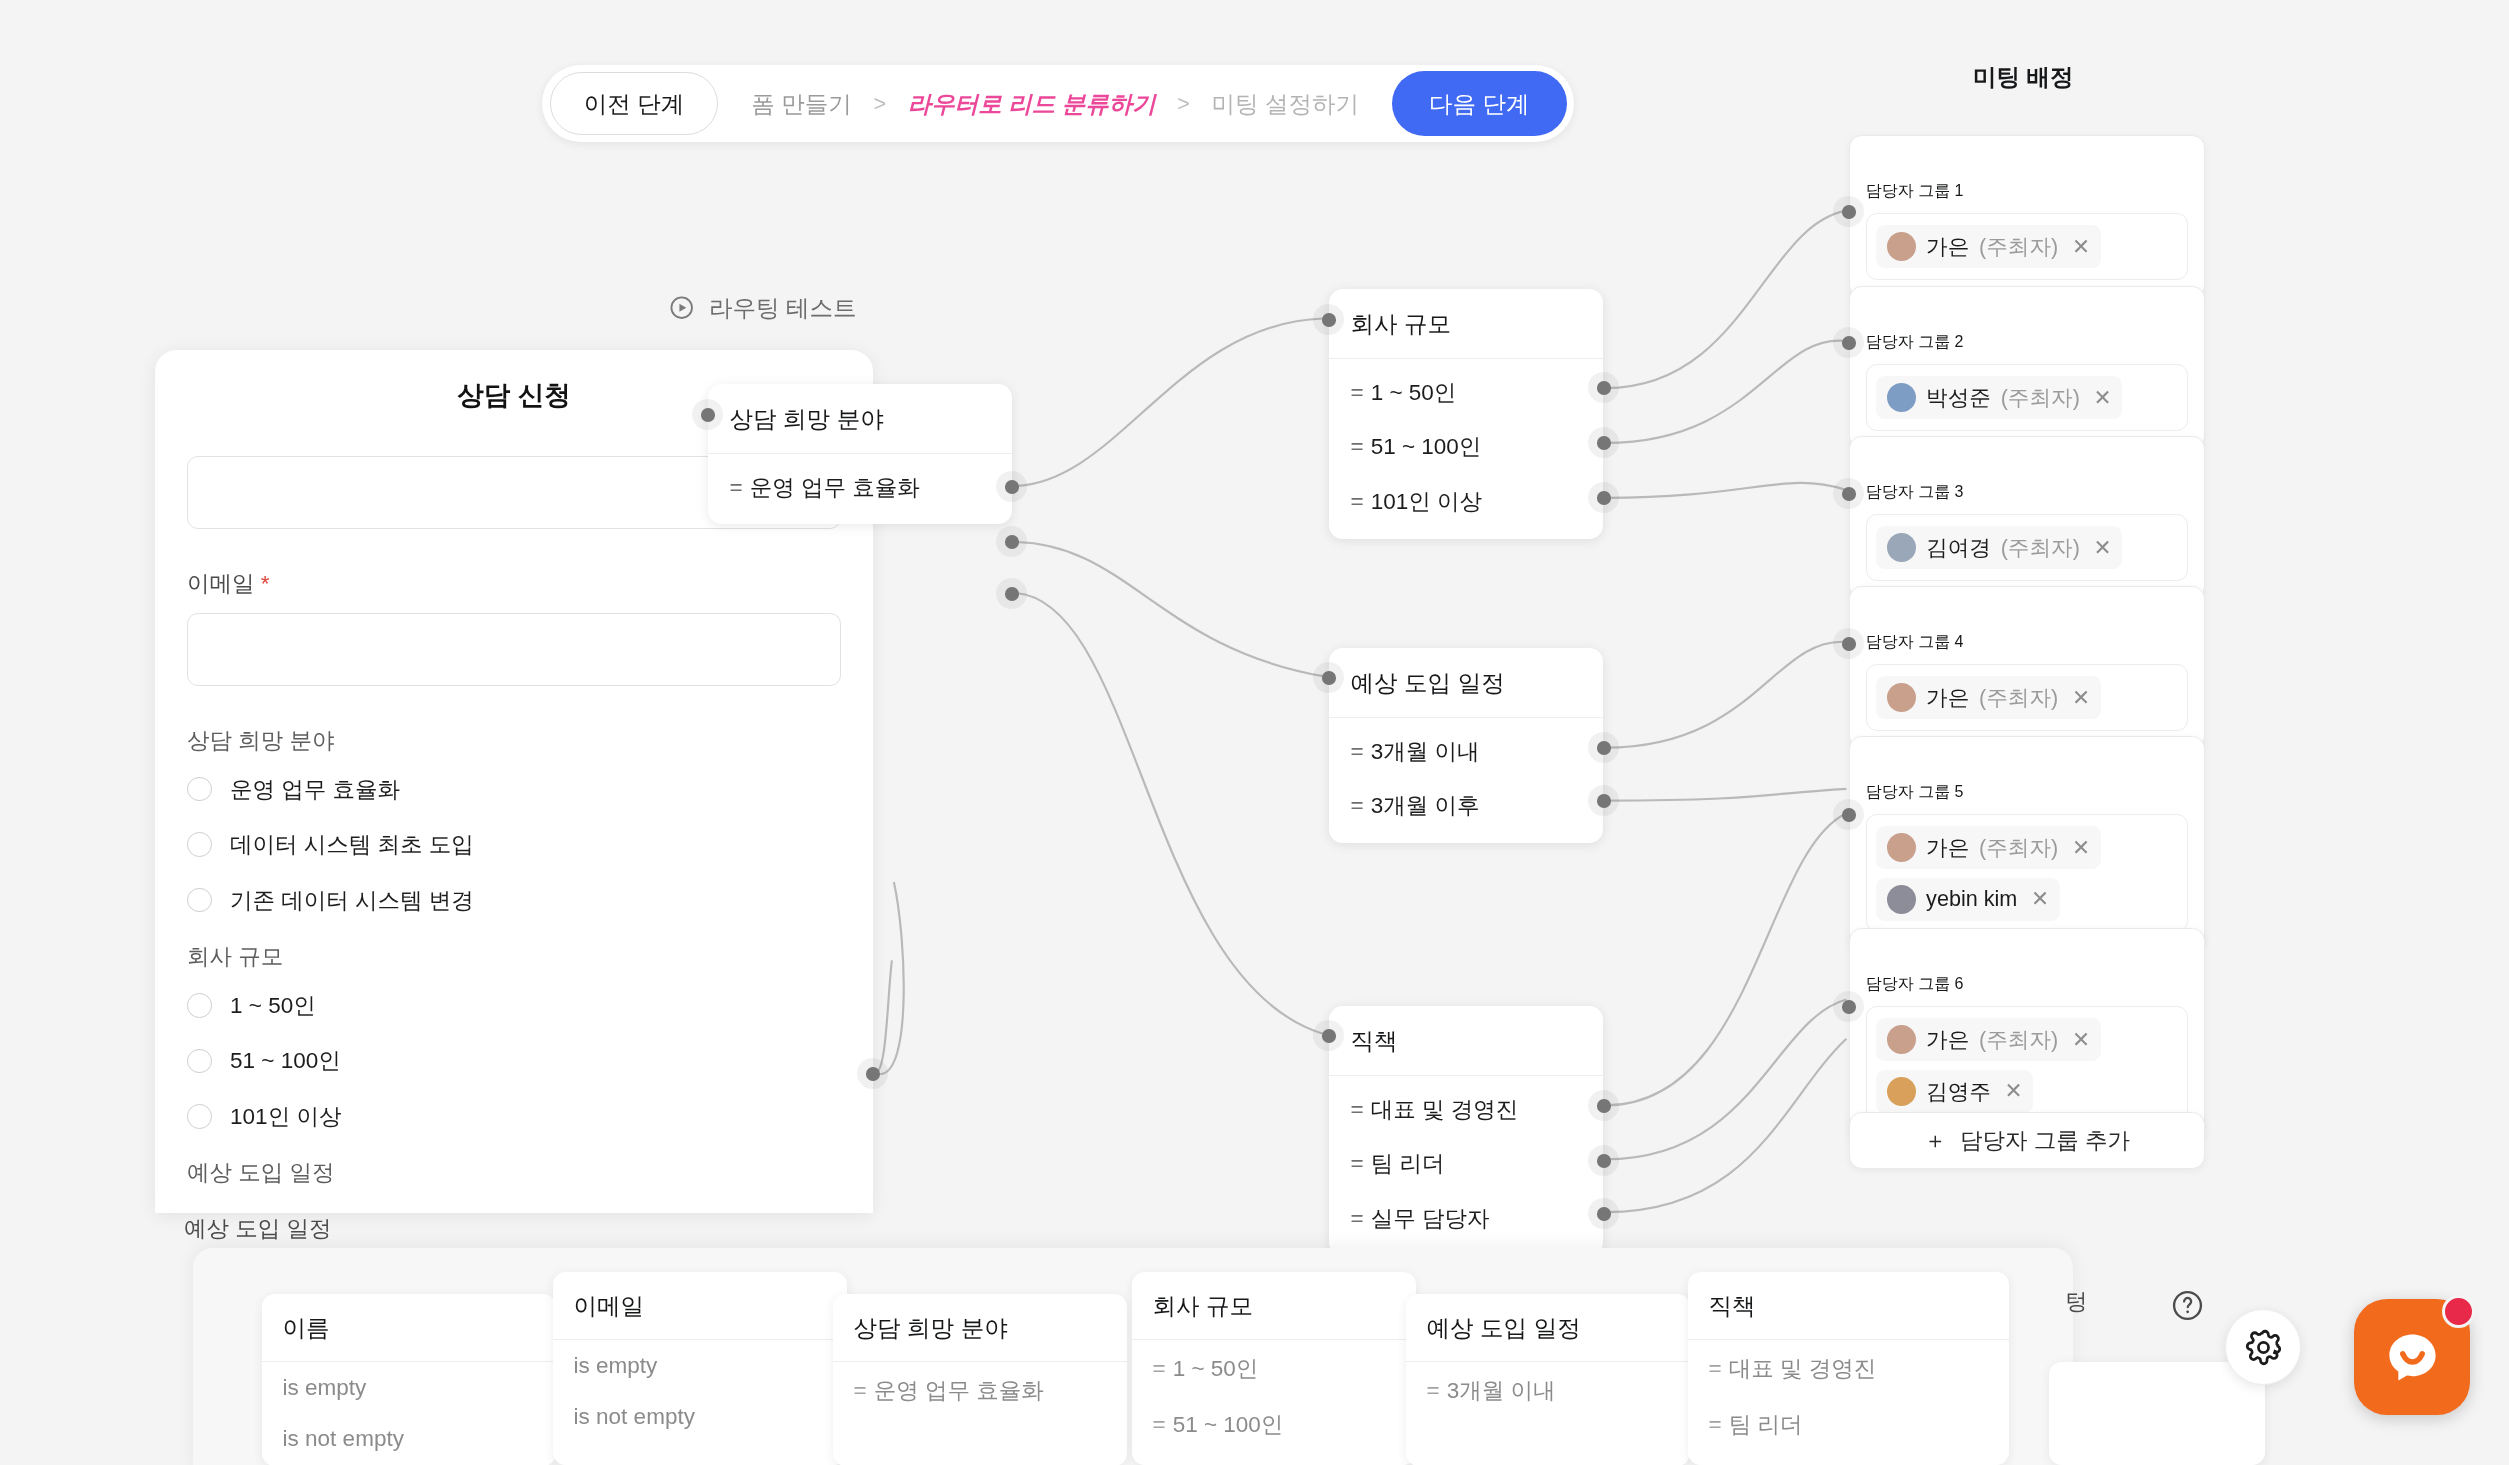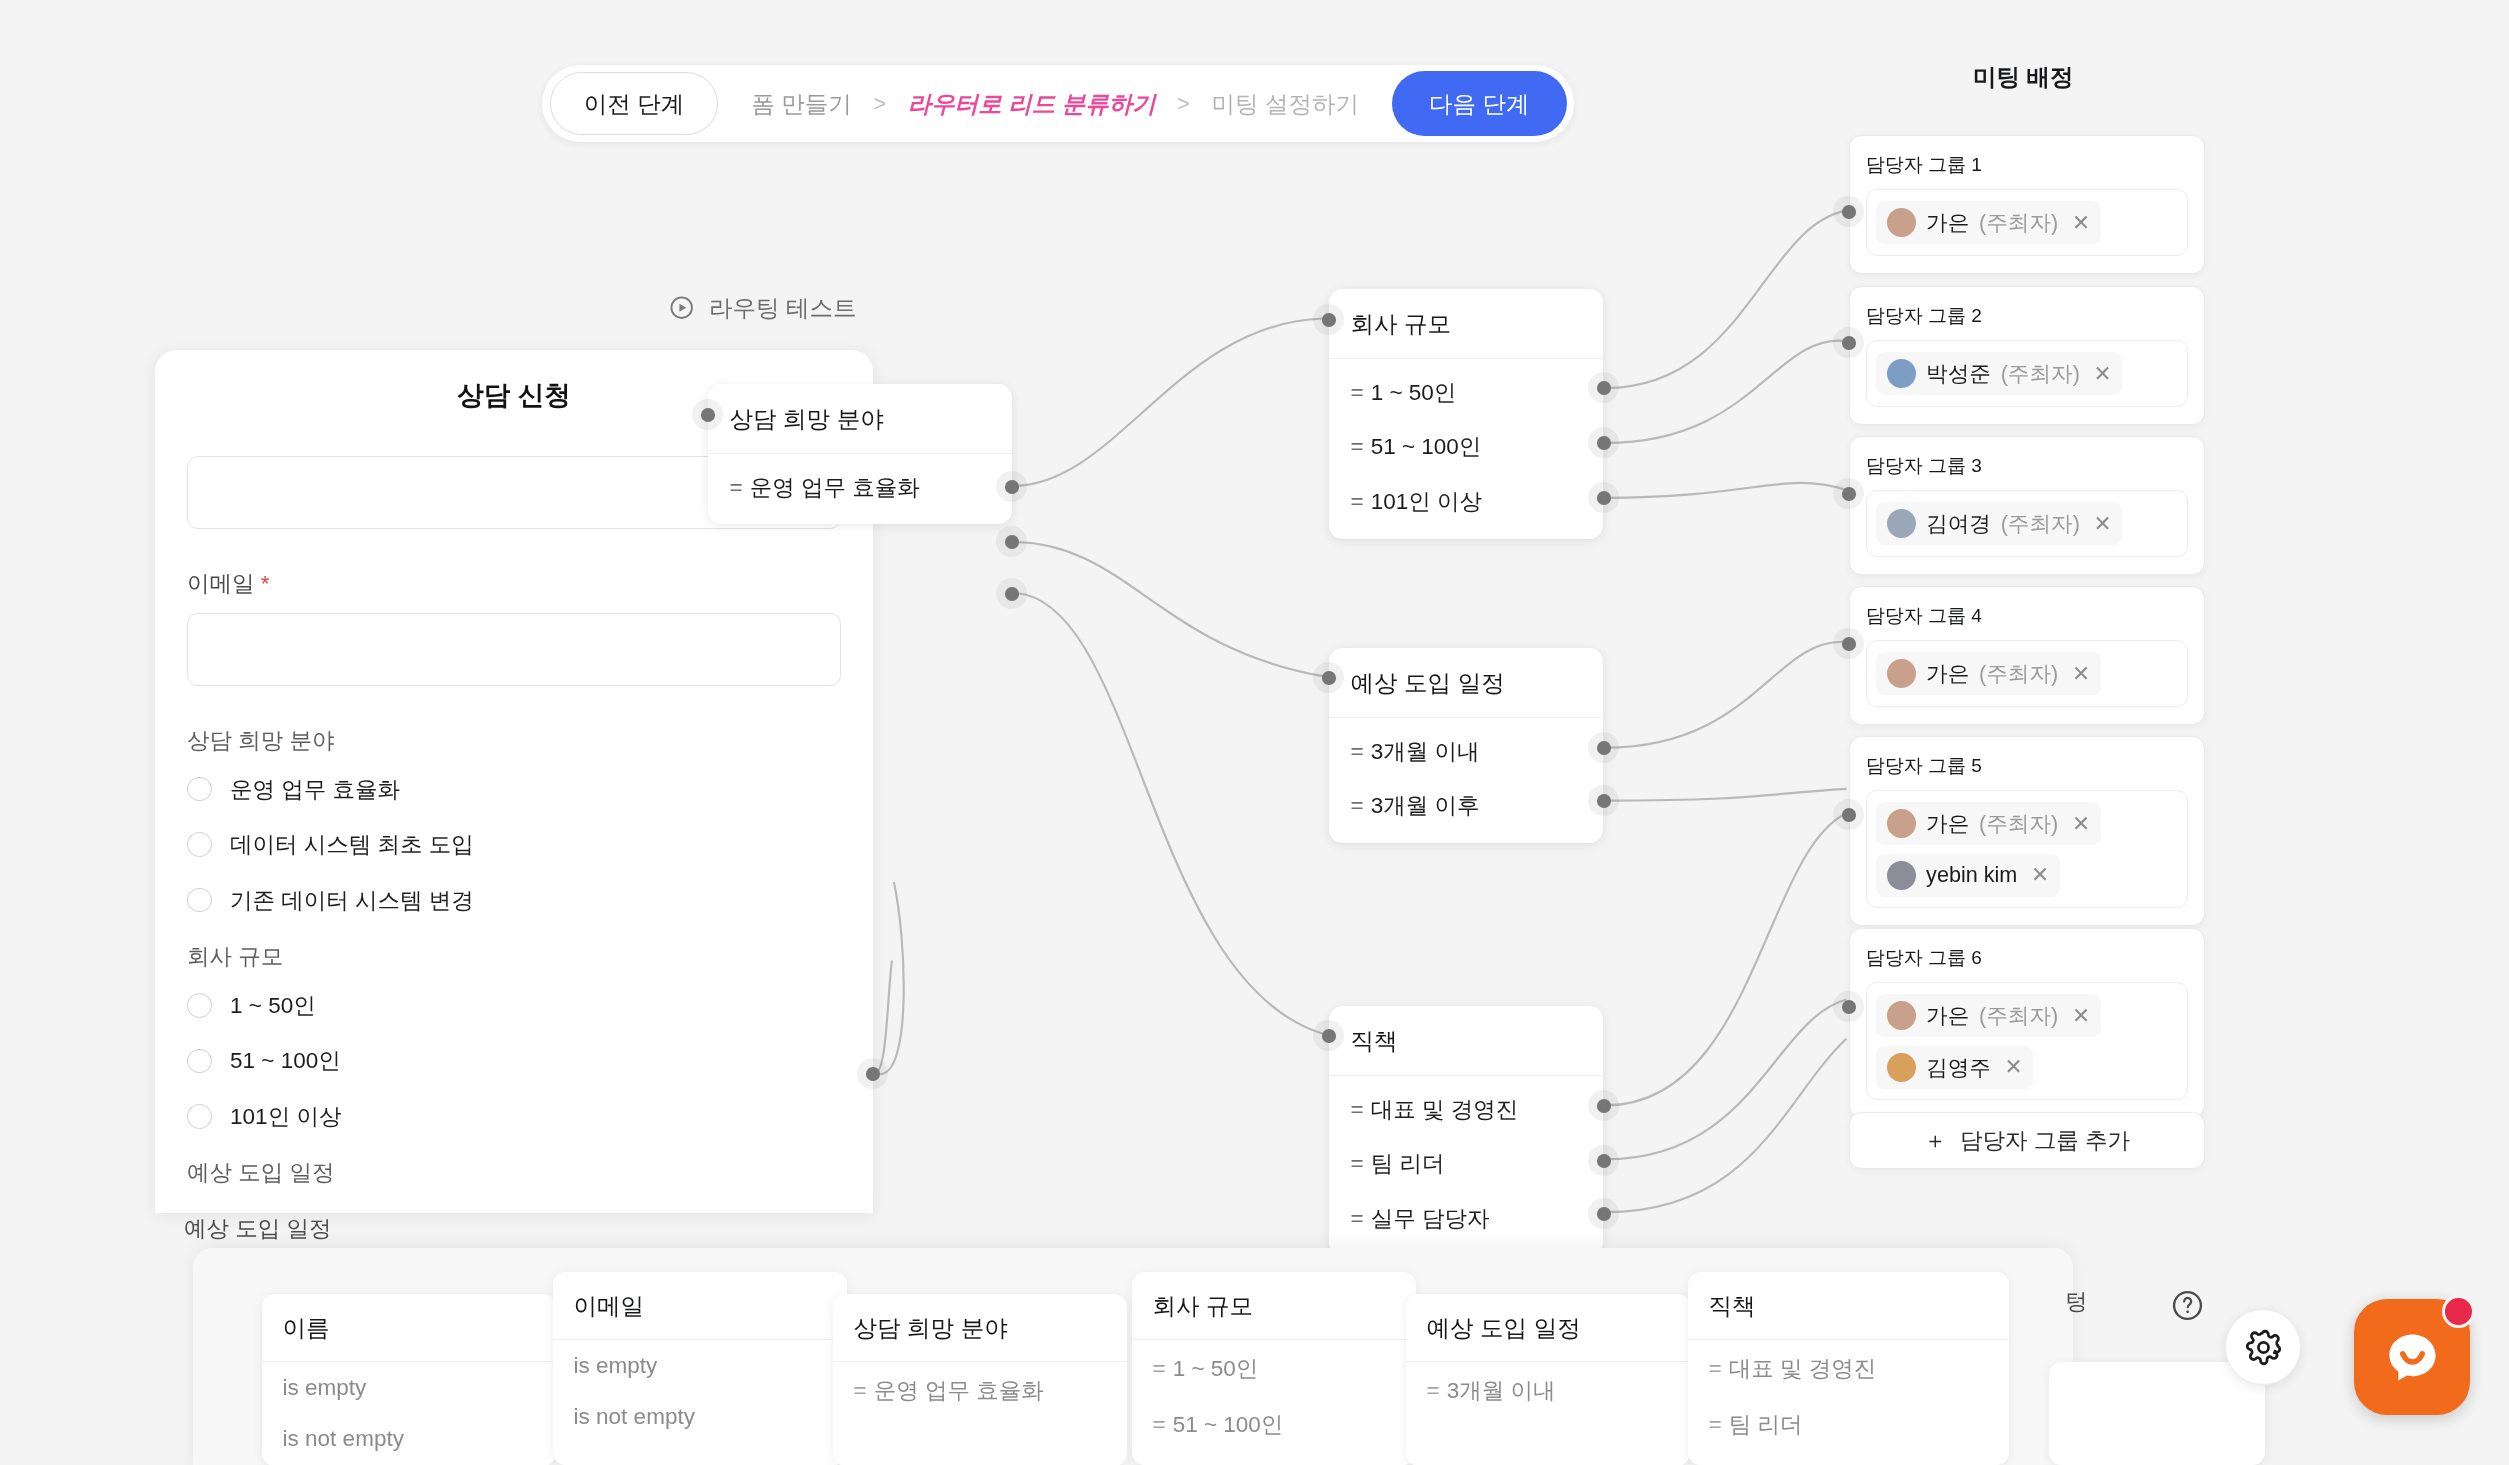--- a/index.html
+++ b/index.html
@@ -96,21 +96,21 @@
   .rail-title {
     position: absolute; left: 1973px; top: 61px;
     font-size: 23.5px; font-weight: 700; color: #17181a; z-index: 20;
   }
   .grp-card {
     position: absolute; left: 1849px; width: 356px;
     background: #fff; border: 1px solid #eaeaea; border-radius: 12.7px;
     box-shadow: 0 2px 8.8px rgba(0,0,0,.05); z-index: 16;
     padding: 15.7px 15.7px 16.7px 15.7px;
   }
-  .grp-card-title { font-size: 19px; color: #17181a; margin-bottom: 11.8px; }
+  .grp-card-title { font-size: 16px; color: #17181a; margin-bottom: 11.8px; margin-top: 29px; }
   .grp-box { border: 1px solid #ececec; border-radius: 10.8px; padding: 10.8px 9.8px; display: flex; flex-direction: column; gap: 8.8px; }
   .chip {
     display: inline-flex; align-items: center; gap: 9.8px;
     background: #f7f7f8; border-radius: 8.8px;
     padding: 6.9px 10.8px; width: fit-content; max-width: 100%;
   }
   .avatar { width: 29px; height: 29px; border-radius: 50%; flex: none; }
   .chip-name { font-size: 21.6px; color: #1b1b1b; white-space: nowrap; }
   .chip-role { font-size: 21.6px; color: #9b9b9b; white-space: nowrap; }
   .chip-x { font-size: 21.6px; color: #8d8d8d; cursor: pointer; margin-left: 3.9px; }

